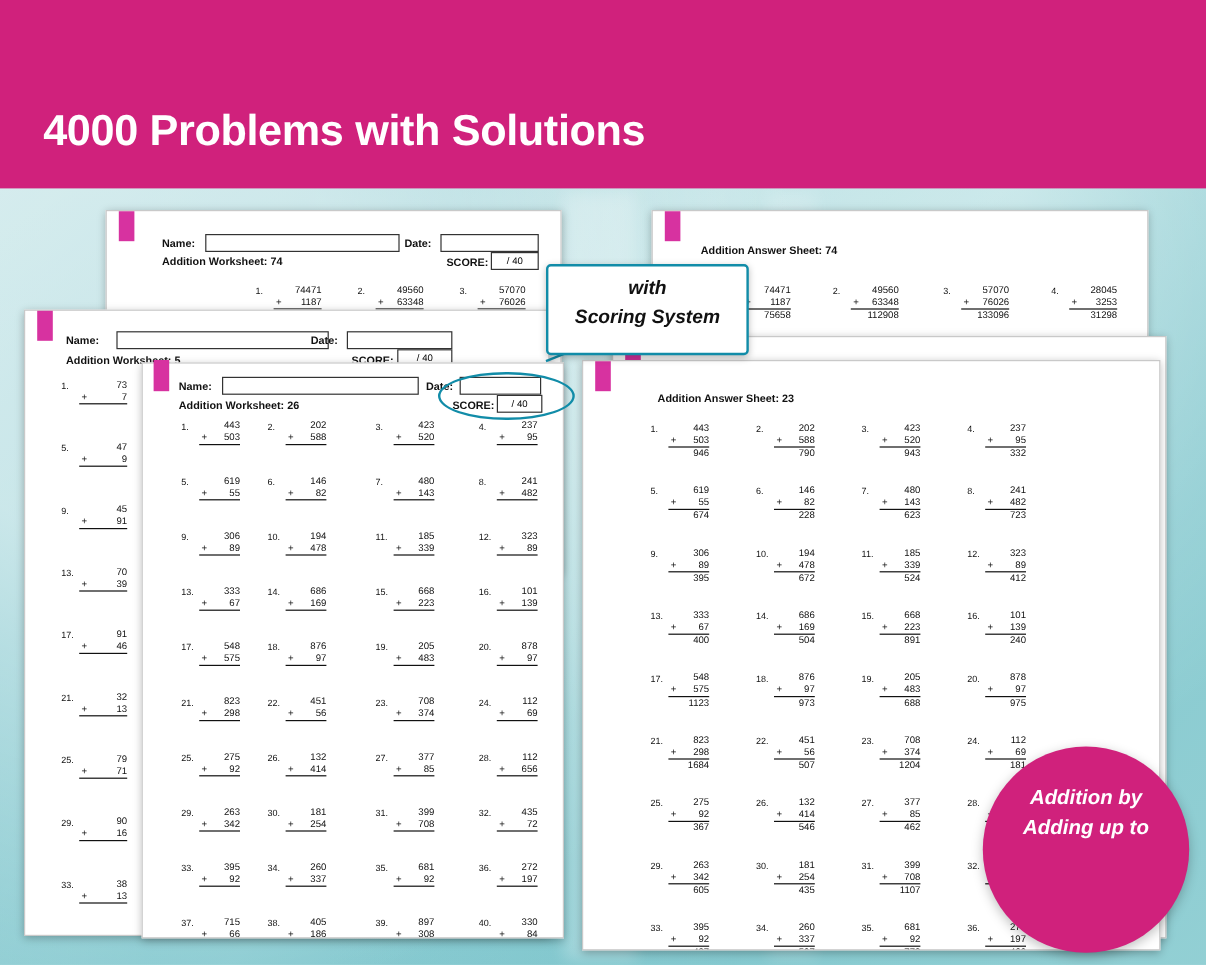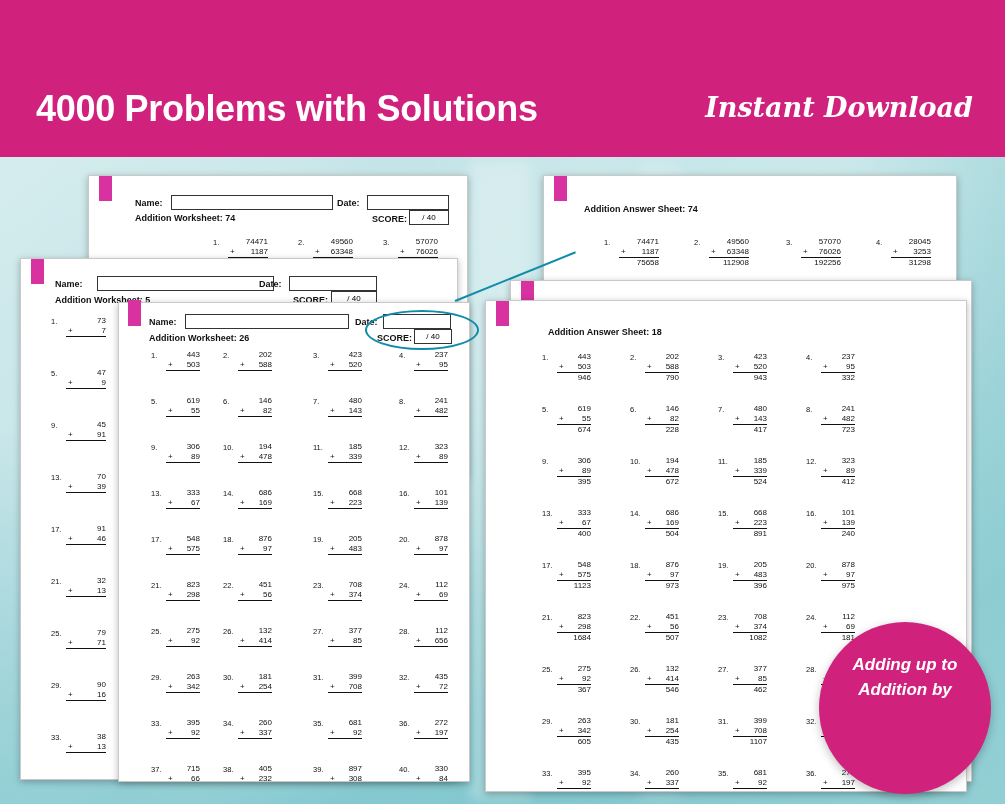--- a/index.html
+++ b/index.html
@@ -203,21 +203,20 @@
 <body>
 
 <div id="stage">
 
   <div class="bg"></div>
   <div class="bg-streak" style="left:470px;top:160px;width:60px;height:640px;"></div>
   <div class="bg-streak" style="left:640px;top:160px;width:40px;height:640px;opacity:.6;"></div>
 
   <div class="header">
     <div class="h-sub">4000 Problems with Solutions</div>
-    <div class="h-instant">Instant Download</div>
   </div>
 
   <div class="sheet" style="left:88px;top:175px;width:378px;height:300px;">
     <div class="tab" style="left:10px;"></div>
     <div class="field-label" style="left:46px;top:22px;">Name:</div>
     <div class="field-box" style="left:82px;top:19px;width:160px;"></div>
     <div class="field-label" style="left:248px;top:22px;">Date:</div>
     <div class="field-box" style="left:278px;top:19px;width:80px;"></div>
     <div class="sheet-title" style="left:46px;top:37px;">Addition Worksheet: 74</div>
     <div class="field-label" style="left:283px;top:38px;">SCORE:</div>
@@ -285,21 +284,21 @@
           <div class="rule"></div>
           <div class="ans">112908</div>
         </span>
       </div>
       <div class="prob" style="left:212px;top:0;">
         <span class="num">3.</span>
         <span class="stack">
           <div class="r1">57070</div>
           <div class="r2"><span class="plus">+</span><span>76026</span></div>
           <div class="rule"></div>
-          <div class="ans">192256</div>
+          <div class="ans">133096</div>
         </span>
       </div>
       <div class="prob" style="left:302px;top:0;">
         <span class="num">4.</span>
         <span class="stack">
           <div class="r1">28045</div>
           <div class="r2"><span class="plus">+</span><span>3253</span></div>
           <div class="rule"></div>
           <div class="ans">31298</div>
         </span>
@@ -479,21 +478,21 @@
             <div class="r2"><span class="plus">+</span><span>26</span></div>
             <div class="rule" style="width:32px;"></div>
             <div class="ans">95</div>
           </span>
         </div>
     </div>
   </div>
 
   <div class="sheet" style="left:485px;top:300px;width:480px;height:490px;">
     <div class="tab" style="left:10px;"></div>
-    <div class="sheet-title" style="left:62px;top:26px;">Addition Answer Sheet: 18</div>
+    <div class="sheet-title" style="left:62px;top:26px;">Addition Answer Sheet: 23</div>
 
     <div class="grid" style="left:56px;top:52px;">
 
       <div class="prob" style="left:0px;top:0px;">
           <span class="num">1.</span>
           <span class="stack" style="width:34px;">
             <div class="r1">443</div>
             <div class="r2"><span class="plus">+</span><span>503</span></div>
             <div class="rule" style="width:34px;"></div>
             <div class="ans">946</div>
@@ -544,21 +543,21 @@
             <div class="rule" style="width:34px;"></div>
             <div class="ans">228</div>
           </span>
         </div>
       <div class="prob" style="left:176px;top:52px;">
           <span class="num">7.</span>
           <span class="stack" style="width:34px;">
             <div class="r1">480</div>
             <div class="r2"><span class="plus">+</span><span>143</span></div>
             <div class="rule" style="width:34px;"></div>
-            <div class="ans">417</div>
+            <div class="ans">623</div>
           </span>
         </div>
       <div class="prob" style="left:264px;top:52px;">
           <span class="num">8.</span>
           <span class="stack" style="width:34px;">
             <div class="r1">241</div>
             <div class="r2"><span class="plus">+</span><span>482</span></div>
             <div class="rule" style="width:34px;"></div>
             <div class="ans">723</div>
           </span>
@@ -655,21 +654,21 @@
             <div class="rule" style="width:34px;"></div>
             <div class="ans">973</div>
           </span>
         </div>
       <div class="prob" style="left:176px;top:208px;">
           <span class="num">19.</span>
           <span class="stack" style="width:34px;">
             <div class="r1">205</div>
             <div class="r2"><span class="plus">+</span><span>483</span></div>
             <div class="rule" style="width:34px;"></div>
-            <div class="ans">396</div>
+            <div class="ans">688</div>
           </span>
         </div>
       <div class="prob" style="left:264px;top:208px;">
           <span class="num">20.</span>
           <span class="stack" style="width:34px;">
             <div class="r1">878</div>
             <div class="r2"><span class="plus">+</span><span>97</span></div>
             <div class="rule" style="width:34px;"></div>
             <div class="ans">975</div>
           </span>
@@ -692,21 +691,21 @@
             <div class="rule" style="width:34px;"></div>
             <div class="ans">507</div>
           </span>
         </div>
       <div class="prob" style="left:176px;top:260px;">
           <span class="num">23.</span>
           <span class="stack" style="width:34px;">
             <div class="r1">708</div>
             <div class="r2"><span class="plus">+</span><span>374</span></div>
             <div class="rule" style="width:34px;"></div>
-            <div class="ans">1082</div>
+            <div class="ans">1204</div>
           </span>
         </div>
       <div class="prob" style="left:264px;top:260px;">
           <span class="num">24.</span>
           <span class="stack" style="width:34px;">
             <div class="r1">112</div>
             <div class="r2"><span class="plus">+</span><span>69</span></div>
             <div class="rule" style="width:34px;"></div>
             <div class="ans">181</div>
           </span>
@@ -1143,21 +1142,21 @@
           <span class="num">37.</span>
           <span class="stack" style="width:34px;">
             <div class="r1">715</div>
             <div class="r2"><span class="plus">+</span><span>66</span></div>
           </span>
         </div>
       <div class="prob" style="left:72px;top:414px;">
           <span class="num">38.</span>
           <span class="stack" style="width:34px;">
             <div class="r1">405</div>
-            <div class="r2"><span class="plus">+</span><span>232</span></div>
+            <div class="r2"><span class="plus">+</span><span>186</span></div>
           </span>
         </div>
       <div class="prob" style="left:162px;top:414px;">
           <span class="num">39.</span>
           <span class="stack" style="width:34px;">
             <div class="r1">897</div>
             <div class="r2"><span class="plus">+</span><span>308</span></div>
           </span>
         </div>
       <div class="prob" style="left:248px;top:414px;">
@@ -1167,21 +1166,25 @@
             <div class="r2"><span class="plus">+</span><span>84</span></div>
           </span>
         </div>
     </div>
   </div>
 
   <div class="tab" style="left:128px;top:300px;"></div>
 
   <div class="ellipse-mark" style="left:365px;top:310px;width:110px;height:36px;"></div>
   <div class="pointer-line" style="left:455px;top:300px;width:130px;transform:rotate(-22deg);"></div>
+  <div class="callout" style="left:455px;top:220px;width:165px;height:72px;">
+    <div class="c-l1">with</div>
+    <div class="c-l2">Scoring System</div>
+  </div>
 
   <div class="badge">
     <div class="b-text">
+      <div>Addition by</div>
       <div>Adding up to</div>
-      <div>Addition by</div>
     </div>
   </div>
 
 </div>
 
 </body></html>

